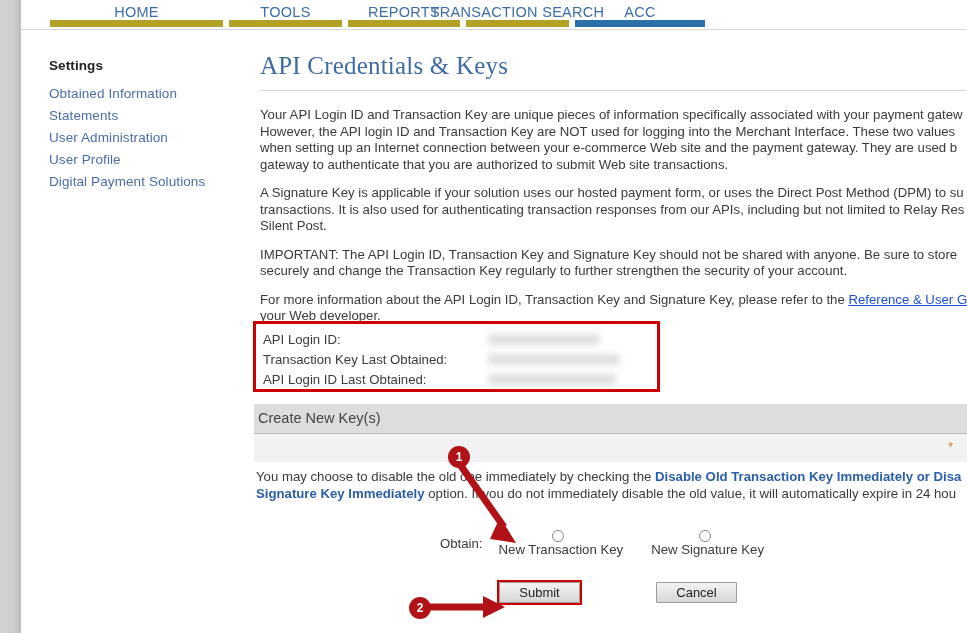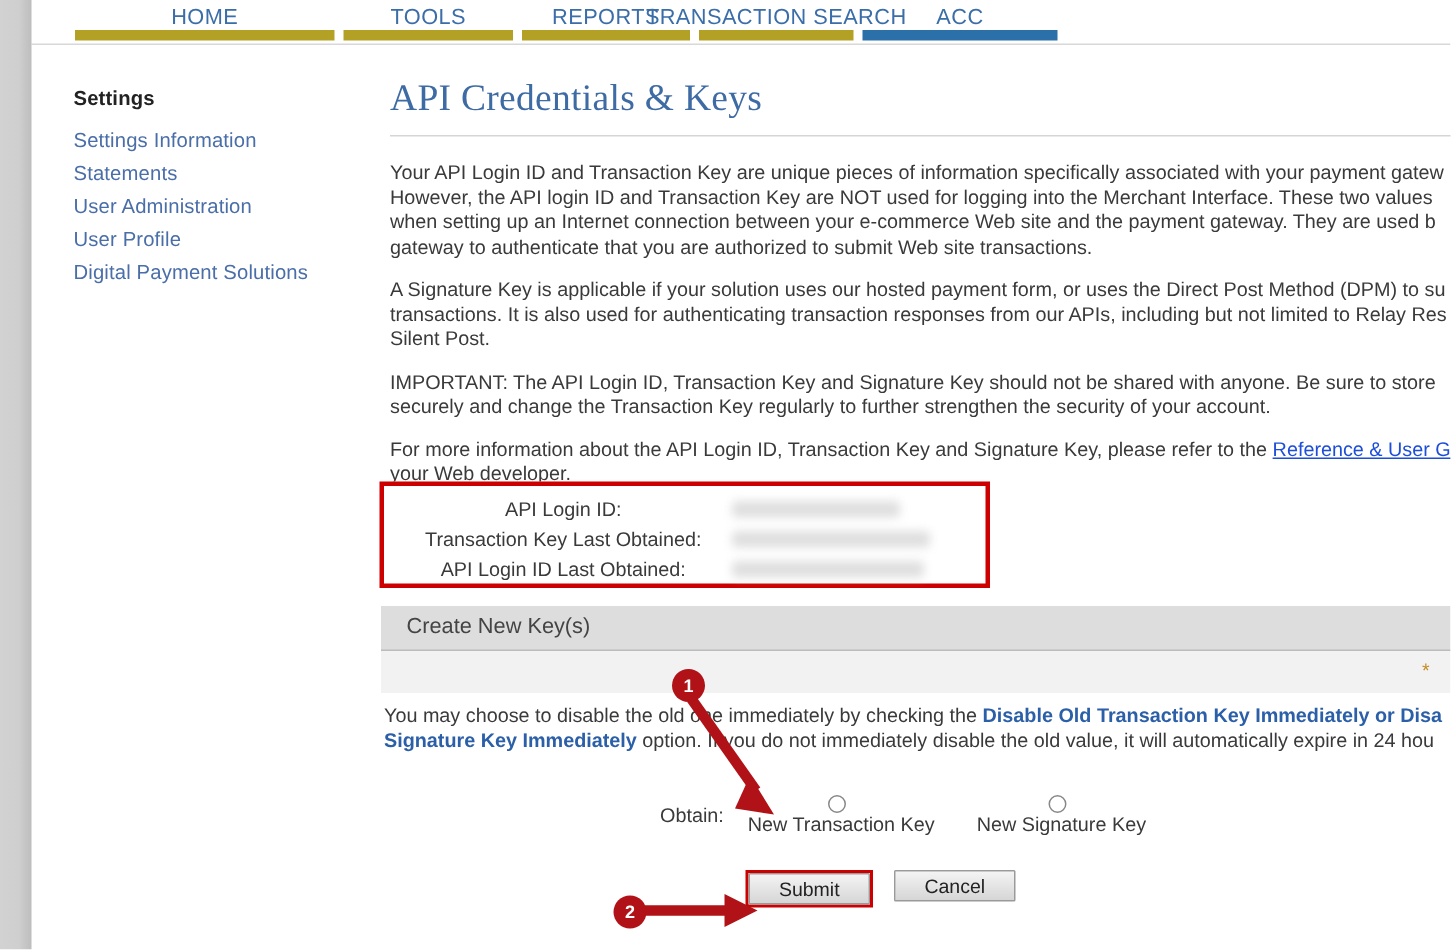--- a/index.html
+++ b/index.html
@@ -157,21 +157,20 @@
     left: 253px;
     top: 321px;
     width: 407px;
     height: 71px;
     border: 3px solid #cc0000;
     background: #ffffff;
     z-index: 3;
   }
   .cred-rows {
     padding: 5px 0 0 7px;
-    text-align: center;
   }
   .cred-row {
     display: flex;
     align-items: center;
     height: 20px;
   }
   .cred-label {
     font-size: 13.2px;
     color: #3a3a3a;
     width: 225px;
@@ -194,21 +193,21 @@
     left: 254px;
     top: 404px;
     width: 713px;
     height: 30px;
     background: #dddddd;
     border-bottom: 1px solid #bcbcbc;
   }
   .section-band-label {
     font-size: 14.5px;
     color: #444444;
-    padding: 6px 0 0 17px;
+    padding: 6px 0 0 4px;
     white-space: nowrap;
   }
   .section-subband {
     position: absolute;
     left: 254px;
     top: 434px;
     width: 713px;
     height: 28px;
     background: #f2f2f2;
   }
@@ -265,21 +264,22 @@
     margin-right: 6px;
     flex: none;
   }
 
   
   .btn-row {
     position: absolute;
     left: 497px;
     top: 580px;
     display: flex;
-    align-items: flex-start;
+    align-items: center;
+    gap: 48px;
   }
   .btn {
     min-width: 81px;
     height: 21px;
     line-height: 19px;
     text-align: center;
     font-size: 13px;
     color: #222222;
     background: linear-gradient(to bottom, #f4f4f4 0%, #e3e3e3 55%, #d6d6d6 100%);
     border: 1px solid #9a9a9a;
@@ -288,21 +288,21 @@
     padding: 0 8px;
     font-family: "Liberation Sans", sans-serif;
   }
   .btn-submit-wrap {
     border: 2px solid #cc0000;
     padding: 0;
     display: inline-block;
     margin-right: 14px;
     line-height: 0;
   }
-  .btn-cancel { margin-left: 0px; }
+  .btn-cancel { margin-left: 12px; }
 
   
   .anno-badge {
     position: absolute;
     width: 22px;
     height: 22px;
     border-radius: 50%;
     background: #b01217;
     color: #ffffff;
     font-size: 12px;
@@ -352,21 +352,21 @@
       <span class="nav-underline"></span>
     </div>
   </div>
 </div>
 <div class="nav-hairline"></div>
 
 <div class="page">
 
   <div class="sidebar">
     <div class="sidebar-title">Settings</div>
-    <div class="sidebar-item">Settings Information</div>
+    <div class="sidebar-item">Obtained Information</div>
     <div class="sidebar-item">Statements</div>
     <div class="sidebar-item">User Administration</div>
     <div class="sidebar-item">User Profile</div>
     <div class="sidebar-item">Digital Payment Solutions</div>
   </div>
 
   <div class="content">
     <h1 class="page-title">API Credentials &amp; Keys</h1>
     <div class="title-rule"></div>
 

